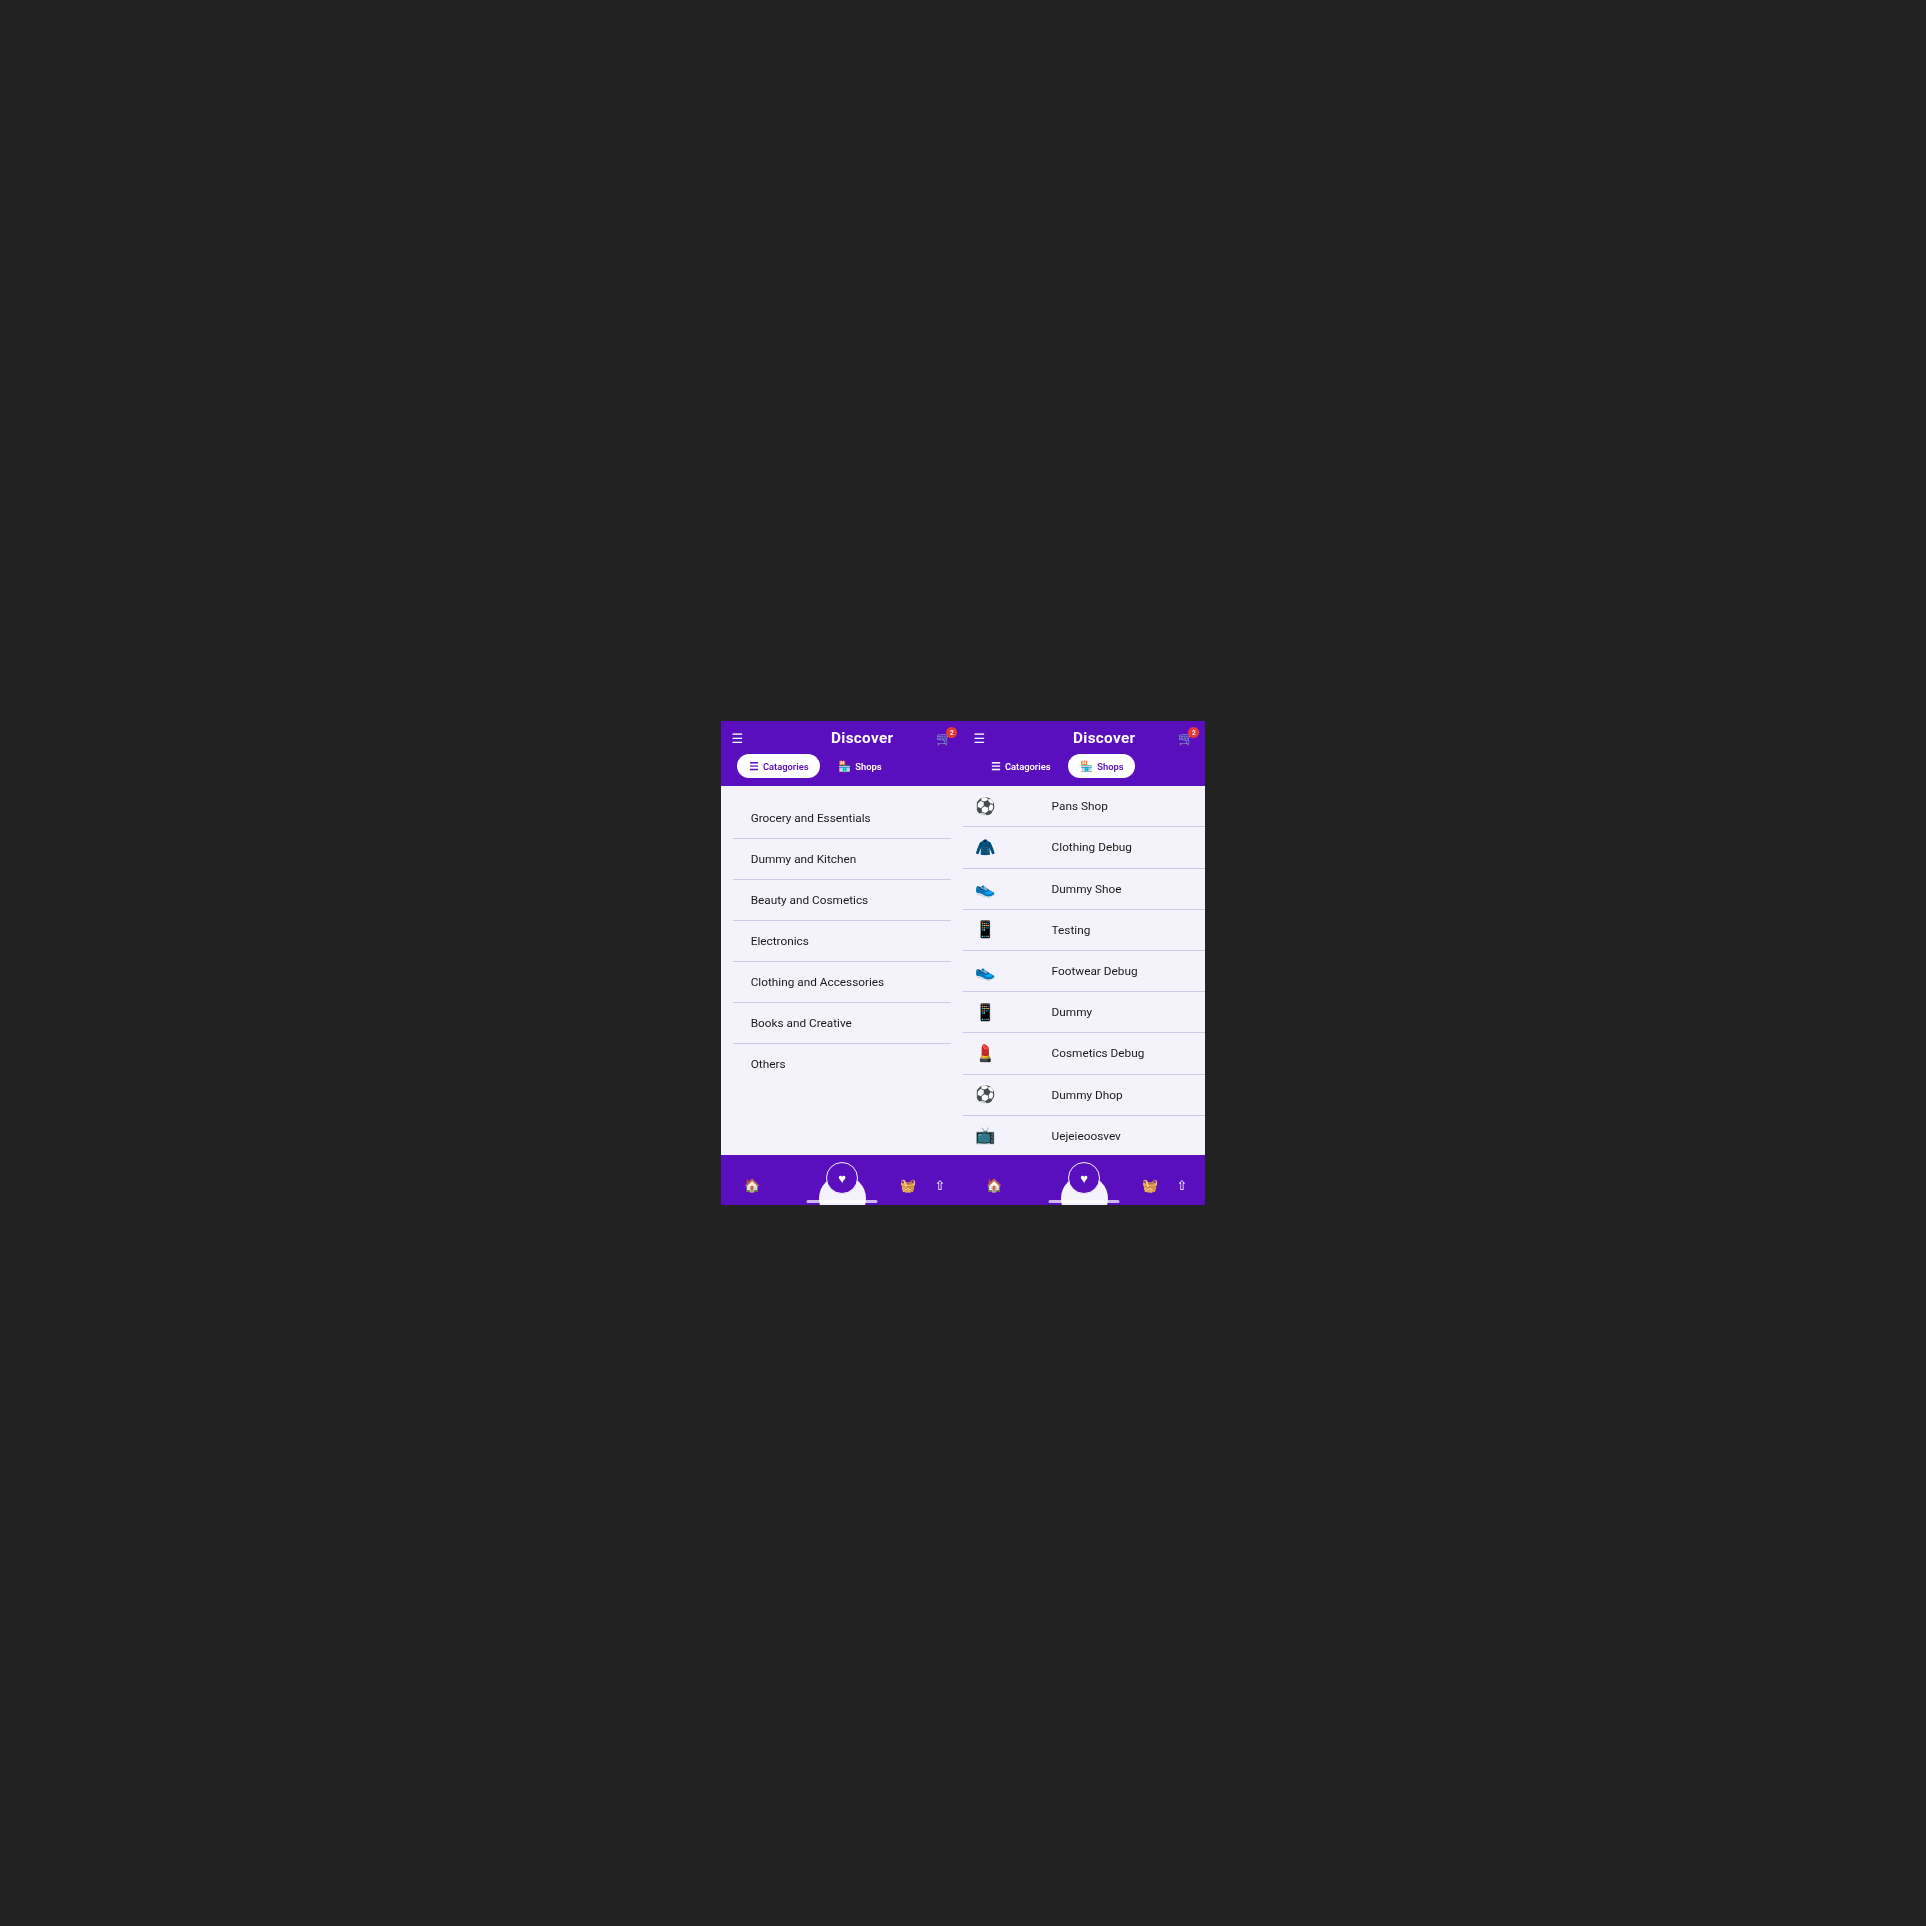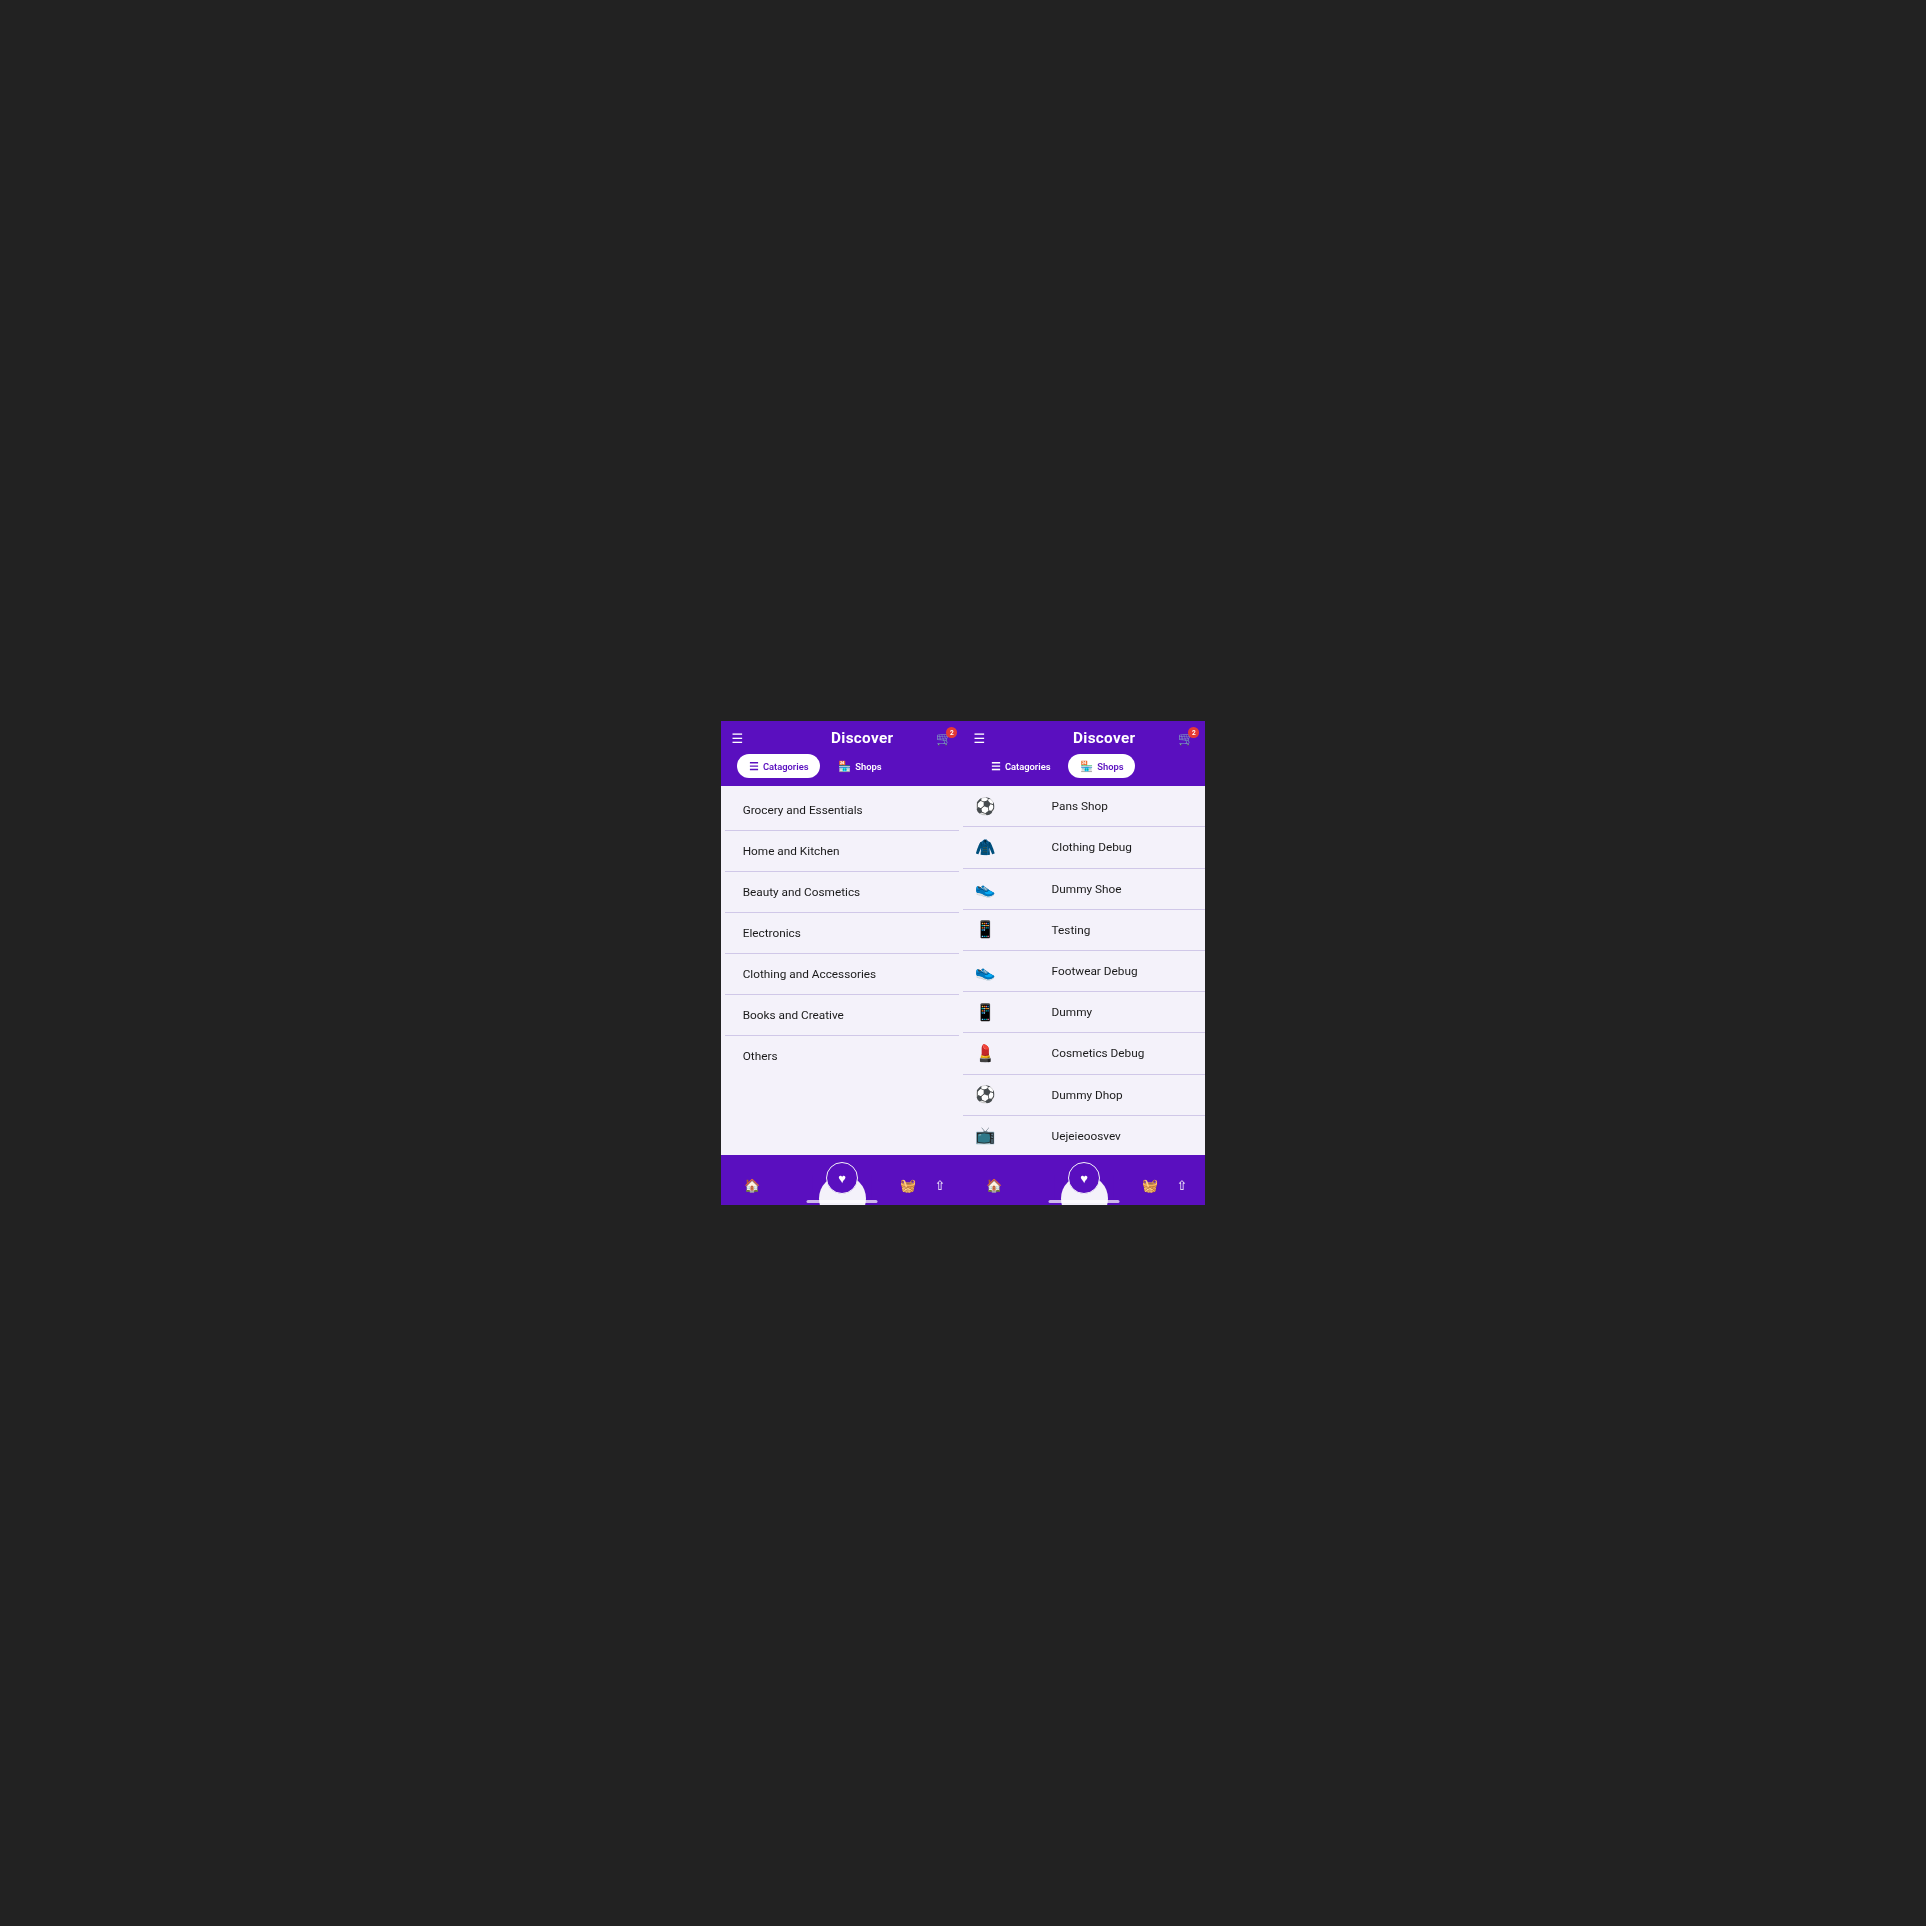--- a/index.html
+++ b/index.html
@@ -103,21 +103,21 @@
       font-size: 10.6px;
     }
     
     .content {
       flex: 1;
       overflow-y: auto;
       background: #f4f2fa;
     }
     
     .category-list {
-      padding: 4px;
+      padding: 12px;
     }
     .category-item {
       padding: 13px 17.7px;
       font-size: 11.8px;
       color: #1a1a1a;
       border-bottom: 0.9px solid #d0c8e8;
       cursor: pointer;
       background: #f4f2fa;
     }
     .category-item:last-child {
@@ -275,21 +275,21 @@
         </div>
       </div>
     </div>
 
     <div class="content">
       <div class="category-list">
         <div class="category-item">
           <span>Grocery and Essentials</span>
         </div>
         <div class="category-item">
-          <span>Home and Kitchen</span>
+          <span>Dummy and Kitchen</span>
         </div>
         <div class="category-item">
           <span>Beauty and Cosmetics</span>
         </div>
         <div class="category-item">
           <span>Electronics</span>
         </div>
         <div class="category-item">
           <span>Clothing and Accessories</span>
         </div>

